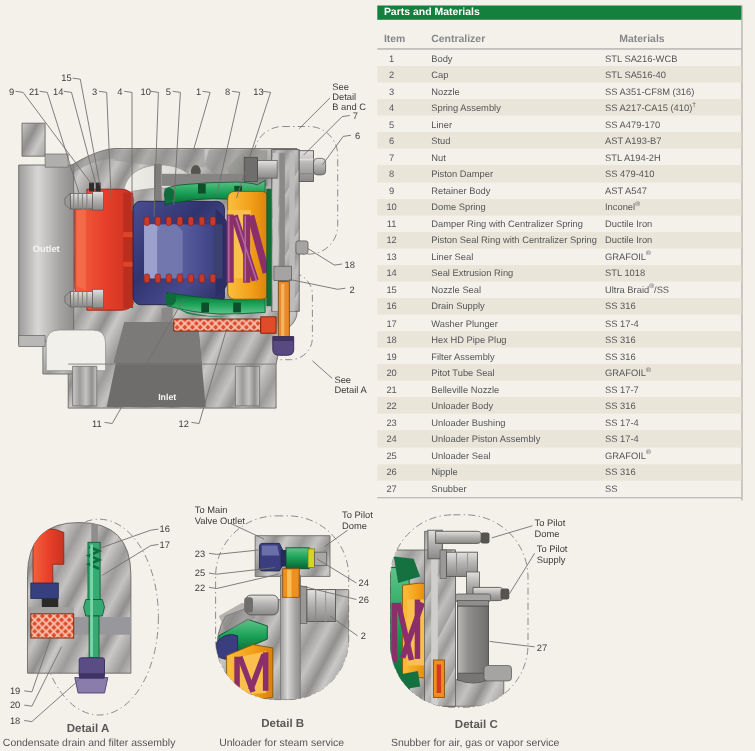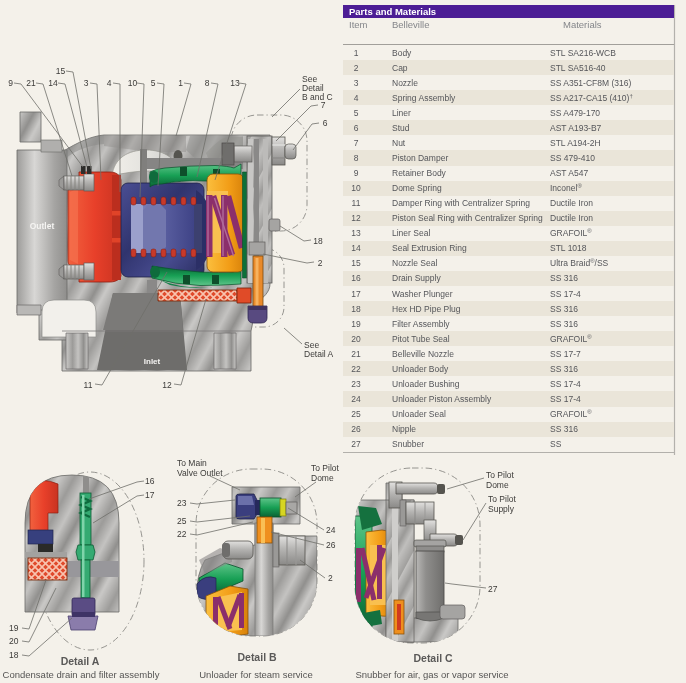--- a/index.html
+++ b/index.html
@@ -1,19 +1,19 @@
 <!DOCTYPE html>
 <html><head><meta charset="utf-8">
 <style>
 html,body{margin:0;padding:0}
 body{width:686px;height:683px;position:relative;background:#f4f1ea;font-family:"Liberation Sans",sans-serif;overflow:hidden}
 #tbl{position:absolute;left:343px;top:5px;width:331px}
-.hdr{height:13px;background:#4c1d95;color:#fff;font-weight:bold;font-size:9.5px;line-height:13.5px;padding-left:6px}
+.hdr{height:13px;background:#15803d;color:#fff;font-weight:bold;font-size:9.5px;line-height:13.5px;padding-left:6px}
 .cols{position:relative;height:26px}
-.cols span{position:absolute;bottom:14px;font-weight:normal;font-size:9.5px;color:#84868a}
+.cols span{position:absolute;bottom:3px;font-weight:bold;font-size:9.5px;color:#84868a}
 .rule{border-top:1px solid #a19f9a;height:0}
 .r{position:relative;height:15.07px;font-size:8.5px;color:#55565a}
 .r:nth-child(odd){background:#eae5d9}
 .r span{position:absolute;top:50%;transform:translateY(-50%);white-space:nowrap}
 .i{left:0;width:26px;text-align:center}
 .d{left:49px}
 .m{left:207px}
 .rule2{border-top:1px solid #b2b0ab;height:0}
 sup{font-size:6px}
 </style></head>
@@ -438,21 +438,21 @@
 </g>
 <text x="433" y="662" font-size="10.5" font-weight="bold" fill="#5a5958" text-anchor="middle">Detail C</text>
 <text x="432" y="678" font-size="9.5" fill="#565554" text-anchor="middle">Snubber for air, gas or vapor service</text>
 </g>
 <line x1="674.5" y1="5" x2="674.5" y2="455" stroke="#b3b1ac" stroke-width="1.2"></line>
 </svg>
 <div id="tbl">
 <div class="hdr">Parts and Materials</div>
 <div class="cols">
       <span style="left:6px">Item</span>
-      <span style="left:49px">Belleville</span>
+      <span style="left:49px">Centralizer</span>
       <span style="left:220px">Materials</span>
     </div>
 <div class="rule"></div>
 <div class="r">
       <span class="i">1</span>
       <span class="d">Body</span>
       <span class="m">STL SA216-WCB</span>
     </div>
 <div class="r">
       <span class="i">2</span>

